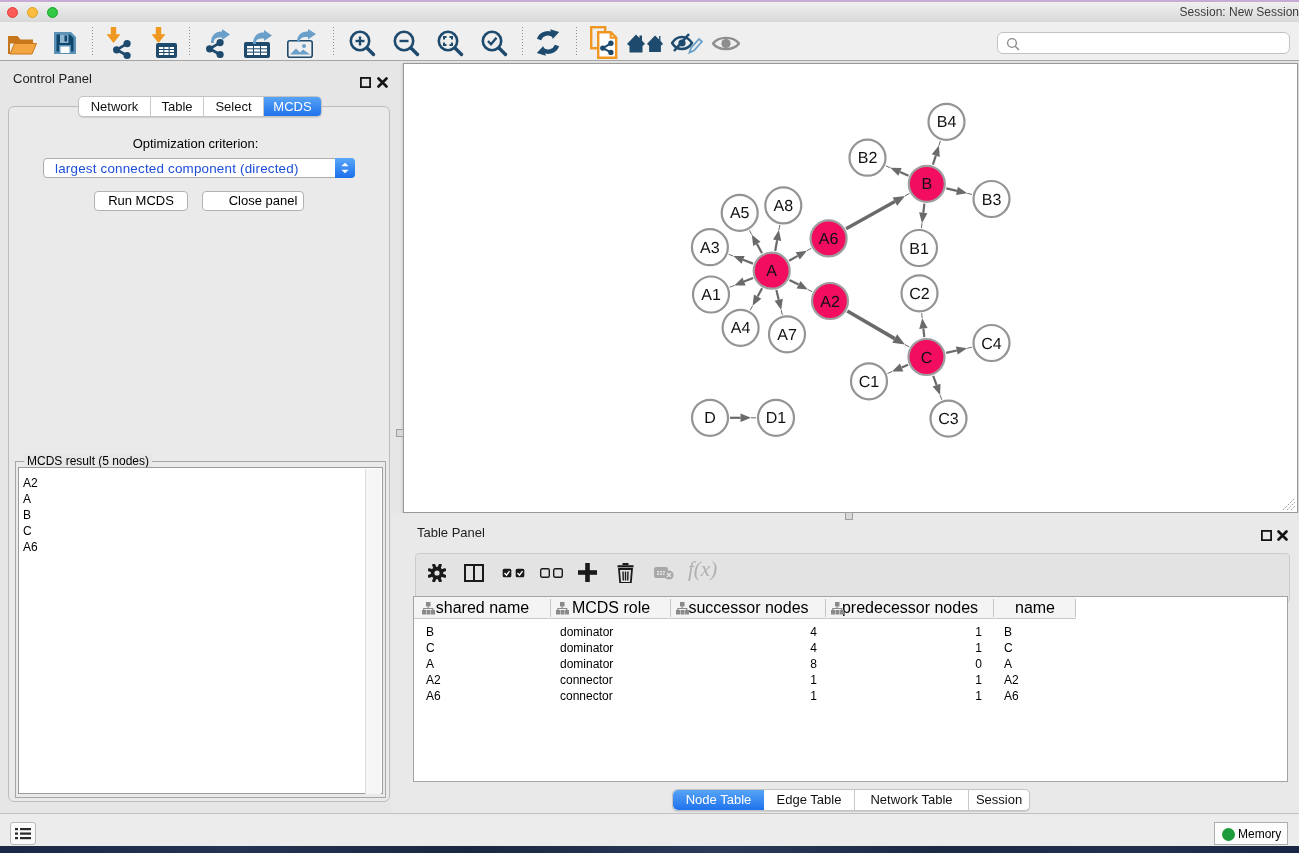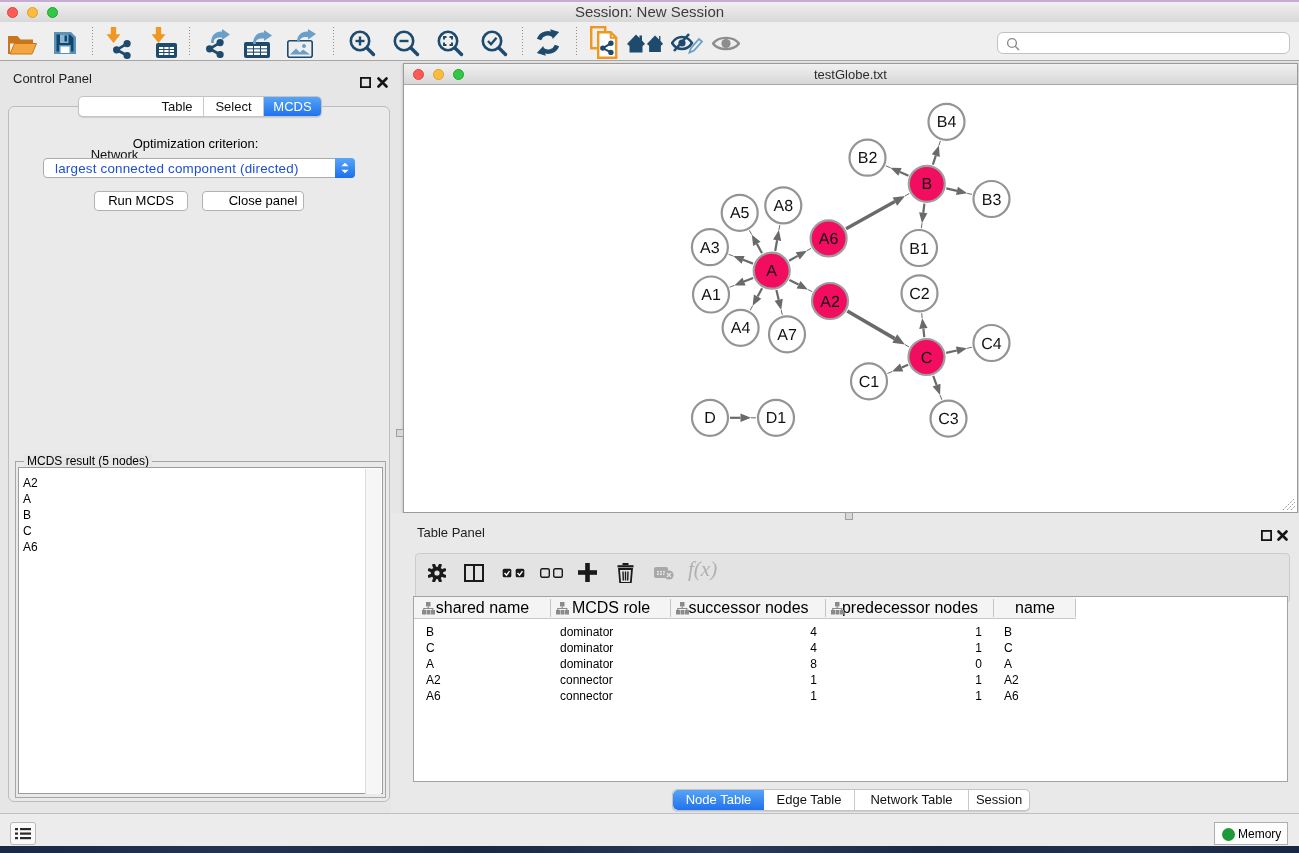--- a/index.html
+++ b/index.html
@@ -2,21 +2,21 @@
 <html><head>
 <meta charset="utf-8">
 <style>
 * { margin:0; padding:0; box-sizing:border-box; }
 html,body { width:1299px; height:853px; overflow:hidden; }
 body { font-family:"Liberation Sans", sans-serif; position:relative; background:#e8e8e8; }
 .abs { position:absolute; }
 
 #deskTop { left:0; top:0; width:1299px; height:2px; background:#c7aad6; }
 #titlebar { left:0; top:2px; width:1299px; height:20px; background:linear-gradient(#f0f0f0,#d8d8d8); }
-#titlebar .title { width:100%; text-align:center; font-size:15px; color:#3c3c3c; line-height:20px; }
+#titlebar .title { width:100%; text-align:right; font-size:12px; color:#3c3c3c; line-height:20px; }
 .tl { width:11px; height:11px; border-radius:50%; top:4.5px; }
 #tl-r { left:7px;  background:#fc5b57; border:1px solid #e2443f; }
 #tl-y { left:27px; background:#fcbc3f; border:1px solid #dfa023; }
 #tl-g { left:47px; background:#33c748; border:1px solid #1fa62c; }
 
 #toolbar { left:0; top:22px; width:1299px; height:39px; background:#efefef; border-bottom:1px solid #a5a5a5; }
 .sep { position:absolute; top:5px; width:1px; height:29px; background-image:repeating-linear-gradient(#909090 0 1px, transparent 1px 3px); }
 .icon { position:absolute; }
 #searchbox { left:997px; top:32px; width:293px; height:22px; background:#fff; border:1px solid #c2c2c2; border-radius:6px; }
 #searchbox svg { position:absolute; left:8px; top:4px; }
@@ -229,21 +229,21 @@
 <div id="cp" class="abs"></div>
 <div id="cp-title" class="abs">Control Panel</div>
 <div class="abs" style="left:360px;top:74px;"><svg width="11" height="11" viewBox="0 0 11 11">
       <rect x="0.9" y="0.9" width="9.2" height="9.2" fill="none" stroke="#141414" stroke-width="1.8"></rect>
     </svg></div>
 <div class="abs" style="left:377px;top:74px;"><svg width="11" height="11" viewBox="0 0 11 11">
       <path d="M1.5,1.5 L9.5,9.5 M9.5,1.5 L1.5,9.5" stroke="#141414" stroke-width="2.6" stroke-linecap="round"></path>
     </svg></div>
 <div id="cp-panel" class="abs"></div>
 <div id="cp-tabs" class="segs abs">
-  <div class="seg" style="width:72px;border-radius:4px 0 0 4px;margin-top:48px;">Network</div>
+  <div class="seg" style="width:72px;border-radius:4px 0 0 4px;">Network</div>
   <div class="seg" style="width:53px;">Table</div>
   <div class="seg" style="width:60px;">Select</div>
   <div class="seg sel" style="width:57px;border-radius:0 4px 4px 0;">MCDS</div>
 </div>
 <div id="optlabel" class="abs">Optimization criterion:</div>
 <div id="combo" class="abs">
   <div class="ctext">largest connected component (directed)</div>
   <div class="spin"><svg width="20" height="20" viewBox="0 0 20 20">
         <path d="M6.4,8.2 L10,4.8 L13.6,8.2 Z" fill="#fff"></path>
         <path d="M6.4,11.8 L10,15.2 L13.6,11.8 Z" fill="#fff"></path>
@@ -257,26 +257,20 @@
   <div class="row" style="top:8px;">A2</div>
   <div class="row" style="top:24px;">A</div>
   <div class="row" style="top:40px;">B</div>
   <div class="row" style="top:56px;">C</div>
   <div class="row" style="top:72px;">A6</div>
   <div id="mscroll"></div>
 </div>
 
 <div id="desk" class="abs"></div>
 <div id="netwin" class="abs">
-  <div id="nw-bar">
-    <div class="title">testGlobe.txt</div>
-    <div class="tl2" style="left:9px;background:#fc5b57;border:1px solid #e2443f;"></div>
-    <div class="tl2" style="left:29px;background:#fcbc3f;border:1px solid #dfa023;"></div>
-    <div class="tl2" style="left:49px;background:#33c748;border:1px solid #1fa62c;"></div>
-  </div>
   <div id="nw-canvas"><svg id="graph" width="893" height="427" font-family="Liberation Sans, sans-serif" text-rendering="geometricPrecision">
 <line x1="358.0" y1="167.2" x2="352.9" y2="157.9" stroke="#6a6a6a" stroke-width="2.2"></line>
 <polygon points="347.8,148.7 356.5,155.8 349.2,159.9" fill="#6a6a6a"></polygon>
 <line x1="347.8" y1="148.7" x2="345.4" y2="144.3" stroke="#6a6a6a" stroke-width="1"></line>
 <line x1="371.2" y1="165.0" x2="373.1" y2="154.3" stroke="#6a6a6a" stroke-width="2.2"></line>
 <polygon points="374.9,144.0 377.2,155.1 369.0,153.6" fill="#6a6a6a"></polygon>
 <line x1="374.9" y1="144.0" x2="375.8" y2="139.1" stroke="#6a6a6a" stroke-width="1"></line>
 <line x1="349.0" y1="177.6" x2="339.1" y2="173.8" stroke="#6a6a6a" stroke-width="2.2"></line>
 <polygon points="329.3,170.1 340.6,169.9 337.6,177.7" fill="#6a6a6a"></polygon>
 <line x1="329.3" y1="170.1" x2="324.6" y2="168.3" stroke="#6a6a6a" stroke-width="1"></line>

